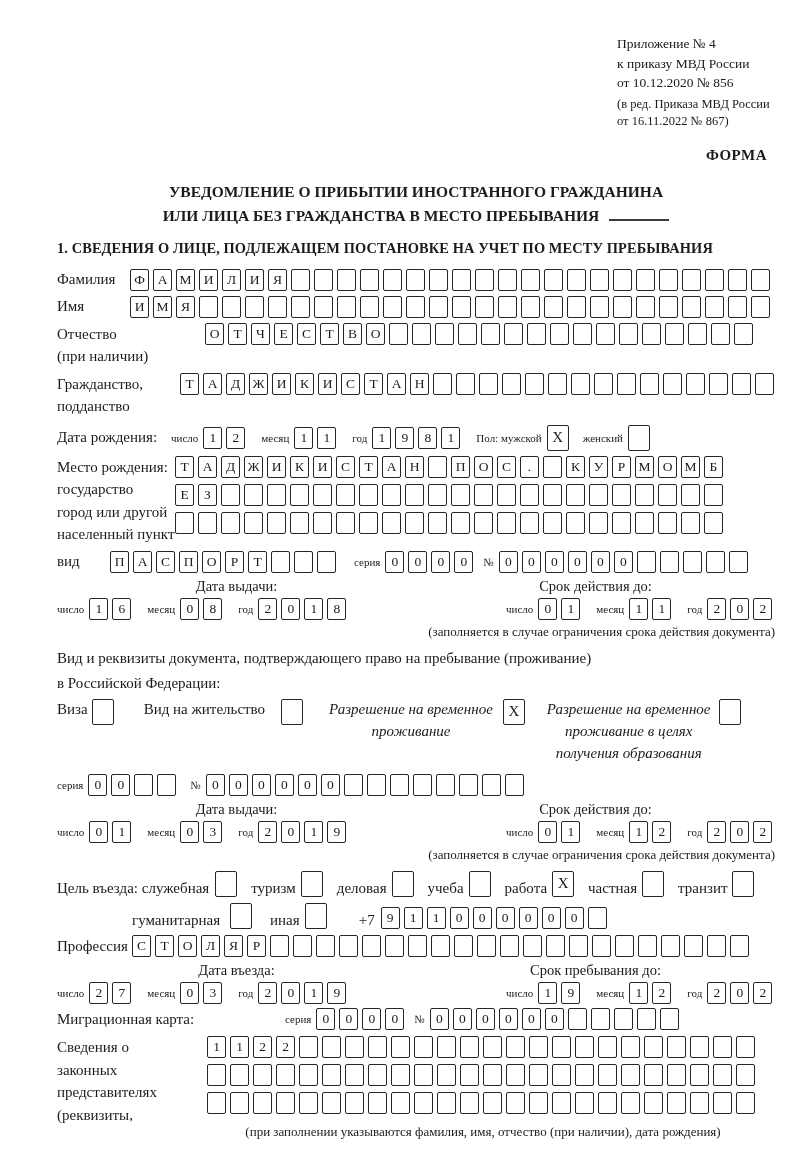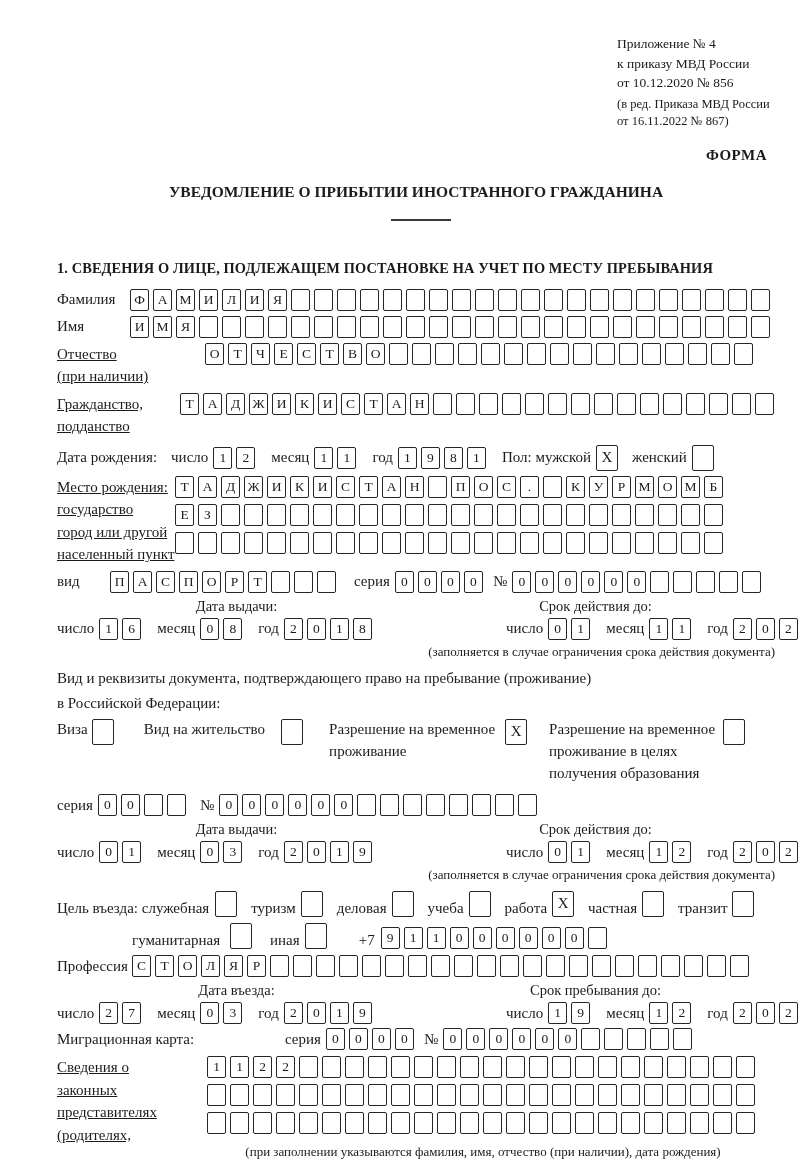--- a/index.html
+++ b/index.html
@@ -7,26 +7,26 @@
     width:800px;height:1163px;background:#ffffff;color:#1b1b1b;
     font-family:"Liberation Serif","DejaVu Serif",serif;
     box-sizing:border-box;padding:28px 25px 0 57px;
     position:relative;overflow:hidden;margin:0 auto;
   }
   .hdr-block{margin-left:560px;font-size:13.5px;line-height:1.45;margin-top:6px;}
   .hdr-block .rev{font-size:12.5px;line-height:1.4;margin-top:3px;}
   .forma{font-weight:bold;font-size:15px;text-align:right;margin:16px 8px 0 0;letter-spacing:.5px;}
   .title{margin-top:16px;text-align:center;font-weight:bold;font-size:15.5px;line-height:1.55;}
   .uline{display:inline-block;width:60px;height:13px;border-bottom:2.5px solid #3a3a3a;margin-left:10px;}
-  .sec-head{margin-top:32px;font-weight:bold;font-size:14.4px;letter-spacing:.1px;}
+  .sec-head{margin-top:12px;font-weight:bold;font-size:14.4px;letter-spacing:.1px;}
   .rows{margin-top:12px;}
   .frow{display:flex;align-items:center;margin-bottom:5px;}
   .frow-top{display:flex;align-items:flex-start;margin-bottom:5px;}
   .lab{font-size:15px;flex:none;}
-  .lab2{font-size:15px;flex:none;line-height:1.5;text-decoration:underline;}
+  .lab2{font-size:15px;flex:none;line-height:1.5;}
   .boxrow{display:flex;flex:none;}
   .cb{
     box-sizing:border-box;display:inline-block;flex:none;
     width:19px;height:22px;border:1.6px solid #262626;border-radius:2px;
     margin-right:4px;text-align:center;font-size:13.5px;line-height:19px;
     background:#fff;
   }
   .big .cb{width:22px;height:26px;line-height:23px;font-size:15px;}
   .w-name{width:73px;}
   .w-patr{width:148px;}
@@ -35,28 +35,28 @@
   .w-prof{width:73px;}
   .gap6{margin-right:6px;} .gap10{margin-right:10px;} .gap14{margin-right:14px;}
   .stack{display:flex;flex-direction:column;}
   .stack .boxrow{margin-bottom:6px;}
   .doc-head{text-align:center;font-weight:bold;font-size:14px;margin:6px 0 8px 0;}
   .half-hd{display:flex;font-size:14.5px;margin-bottom:3px;}
   .half-hd span{display:block;width:50%;text-align:center;}
   .dates{display:flex;margin-bottom:4px;}
   .dates .dcol{display:flex;align-items:center;width:50%;}
   .dates .dcol.right{padding-left:90px;box-sizing:border-box;}
-  .dlab{font-size:15px;margin-right:5px;flex:none;}
+  .dlab{font-size:11px;margin-right:5px;flex:none;}
   .dgap{margin-right:12px;}
   .note{font-size:13px;text-align:right;margin-bottom:8px;}
   .intro{font-size:15px;line-height:1.45;margin-bottom:4px;}
   .opts{display:flex;align-items:flex-start;margin:4px 0 10px 0;font-size:15px;}
   .opt{display:flex;align-items:flex-start;}
   .opt .olab{line-height:1.45;}
-  .opt .olab.center{text-align:left;}
+  .opt .olab.center{text-align:center;font-style:italic;}
   .purp{display:flex;align-items:flex-end;flex-wrap:nowrap;font-size:15px;margin-bottom:6px;}
   .purp .pl{margin:0 5px 0 10px;}
   .indent{padding-left:75px;}
   .rep-note{font-size:13px;text-align:center;padding-left:150px;margin-top:4px;}
 </style>
 </head>
 <body>
 
 <div class="page">
 
@@ -67,21 +67,21 @@
     <div class="rev">
       <div>(в ред. Приказа МВД России</div>
       <div>от 16.11.2022 № 867)</div>
     </div>
   </div>
   <div class="forma">ФОРМА</div>
 
   <div class="title">
     <div>УВЕДОМЛЕНИЕ О ПРИБЫТИИ ИНОСТРАННОГО ГРАЖДАНИНА</div>
     <div>
-      <span class="uline"></span>
+      <span>ИЛИ ЛИЦА БЕЗ ГРАЖДАНСТВА В МЕСТО ПРЕБЫВАНИЯ</span><span class="uline"></span>
     </div>
   </div>
 
   <div class="sec-head">1. СВЕДЕНИЯ О ЛИЦЕ, ПОДЛЕЖАЩЕМ ПОСТАНОВКЕ НА УЧЕТ ПО МЕСТУ ПРЕБЫВАНИЯ</div>
 
   <div class="rows">
 
     <div class="frow">
       <span class="lab w-name">Фамилия</span>
       <span class="boxrow">
@@ -679,21 +679,21 @@
           <span class="cb"></span>
           <span class="cb"></span>
         </span>
     </div>
 
     <div class="frow-top" style="margin-top:6px;">
       <span class="lab2" style="width:150px;">
         <span>Сведения о</span><br>
         <span>законных</span><br>
         <span>представителях</span><br>
-        <span>(родителях,</span><br>
+        <span>(реквизиты,</span><br>
         <br>
         
       </span>
       <span class="stack">
         <span class="boxrow">
             <span class="cb">1</span>
             <span class="cb">1</span>
             <span class="cb">2</span>
             <span class="cb">2</span>
             <span class="cb"></span>

